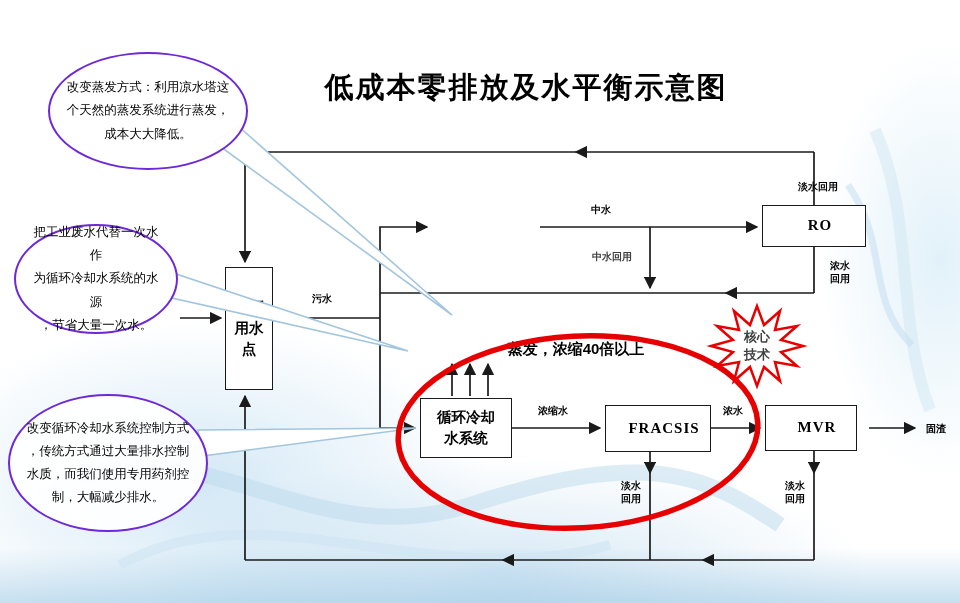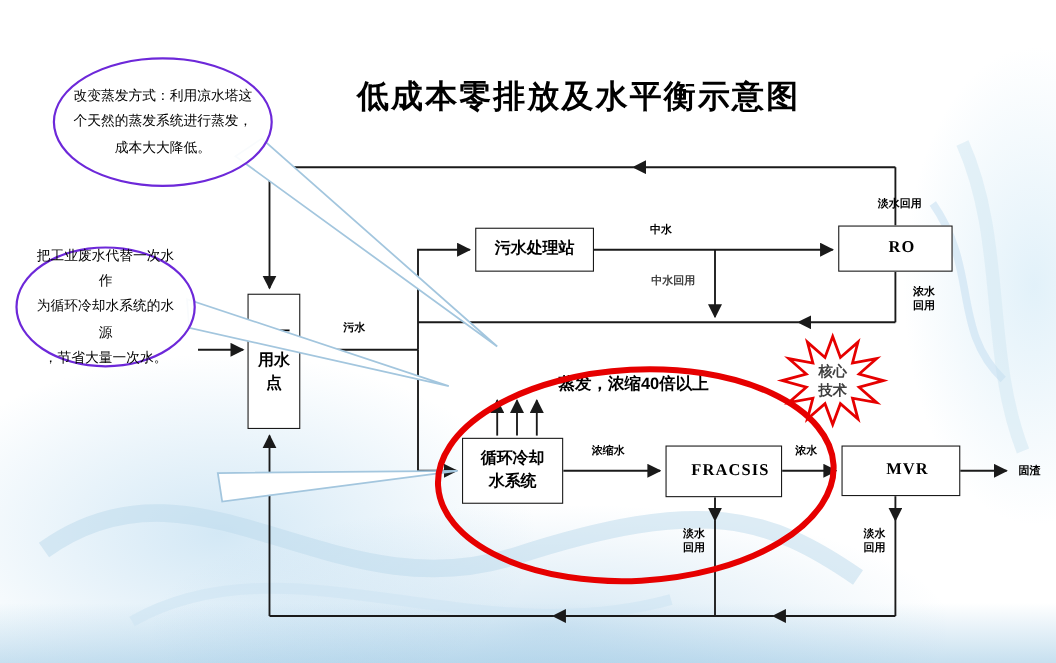--- a/index.html
+++ b/index.html
@@ -92,26 +92,25 @@
       <path d="M814 560 H703" marker-end="url(#arr)"></path>
       <path d="M703 560 H503" marker-end="url(#arr)"></path>
       <path d="M503 560 H245"></path>
       <path d="M245 560 V396" marker-end="url(#arr)"></path>
     </g>
   </svg>
 
   <div class="node" style="left:225px;top:267px;width:48px;height:123px;">工厂
 用水
 点</div>
-  <div class="node" style="left:432px;top:207px;width:108px;height:40px;">污水处理站</div>
   <div class="node latin" style="left:762px;top:205px;width:104px;height:42px;">RO</div>
   <div class="node" style="left:420px;top:398px;width:92px;height:60px;">循环冷却
 水系统</div>
   <div class="node latin" style="left:605px;top:405px;width:106px;height:47px;">FRACSIS</div>
-  <div class="node latin" style="left:765px;top:405px;width:108px;height:46px;text-align:center;">MVR</div>
+  <div class="node latin" style="left:765px;top:405px;width:92px;height:46px;text-align:center;">MVR</div>
 
   <div class="lbl" style="left:198px;top:298px;">一次水</div>
   <div class="lbl" style="left:322px;top:298px;">污水</div>
   <div class="lbl" style="left:601px;top:209px;">中水</div>
   <div class="lbl red-text" style="left:612px;top:256px;">中水回用</div>
   <div class="lbl" style="left:818px;top:186px;">淡水回用</div>
   <div class="lbl" style="left:840px;top:272px;">浓水
 回用</div>
   <div class="lbl" style="left:576px;top:349px;font-size:15px;">蒸发，浓缩40倍以上</div>
   <div class="lbl" style="left:553px;top:410px;">浓缩水</div>
@@ -129,20 +128,24 @@
       <polygon points="198,430 202,456 416,428"></polygon>
     </g>
   </svg>
 
   <div class="bubble" style="left:48px;top:52px;width:200px;height:118px;">改变蒸发方式：利用凉水塔这
 个天然的蒸发系统进行蒸发，
 成本大大降低。</div>
   <div class="bubble" style="left:14px;top:224px;width:164px;height:110px;">把工业废水代替一次水作
 为循环冷却水系统的水源
 ，节省大量一次水。</div>
+  <div class="bubble" style="left:8px;top:394px;width:200px;height:138px;">改变循环冷却水系统控制方式
+，传统方式通过大量排水控制
+水质，而我们使用专用药剂控
+制，大幅减少排水。</div>
 
   <svg class="layer" width="960" height="603" style="z-index:6">
     <ellipse cx="578" cy="432" rx="180" ry="96" fill="none" stroke="#e60000" stroke-width="5.5" transform="rotate(-3 578 432)"></ellipse>
     <polygon points="803,346 781,352 797,366 775,362 780,381 764,367 757,386 750,367 734,381 739,362 717,366 733,352 711,346 733,340 717,326 739,330 734,311 750,325 757,306 764,325 780,311 775,330 797,326 781,340" fill="#ffffff" stroke="#e60000" stroke-width="2.5"></polygon>
   </svg>
   <div class="lbl red-text core-label" style="left:757px;top:346px;">核心
 技术</div>
 
 </div>
 

